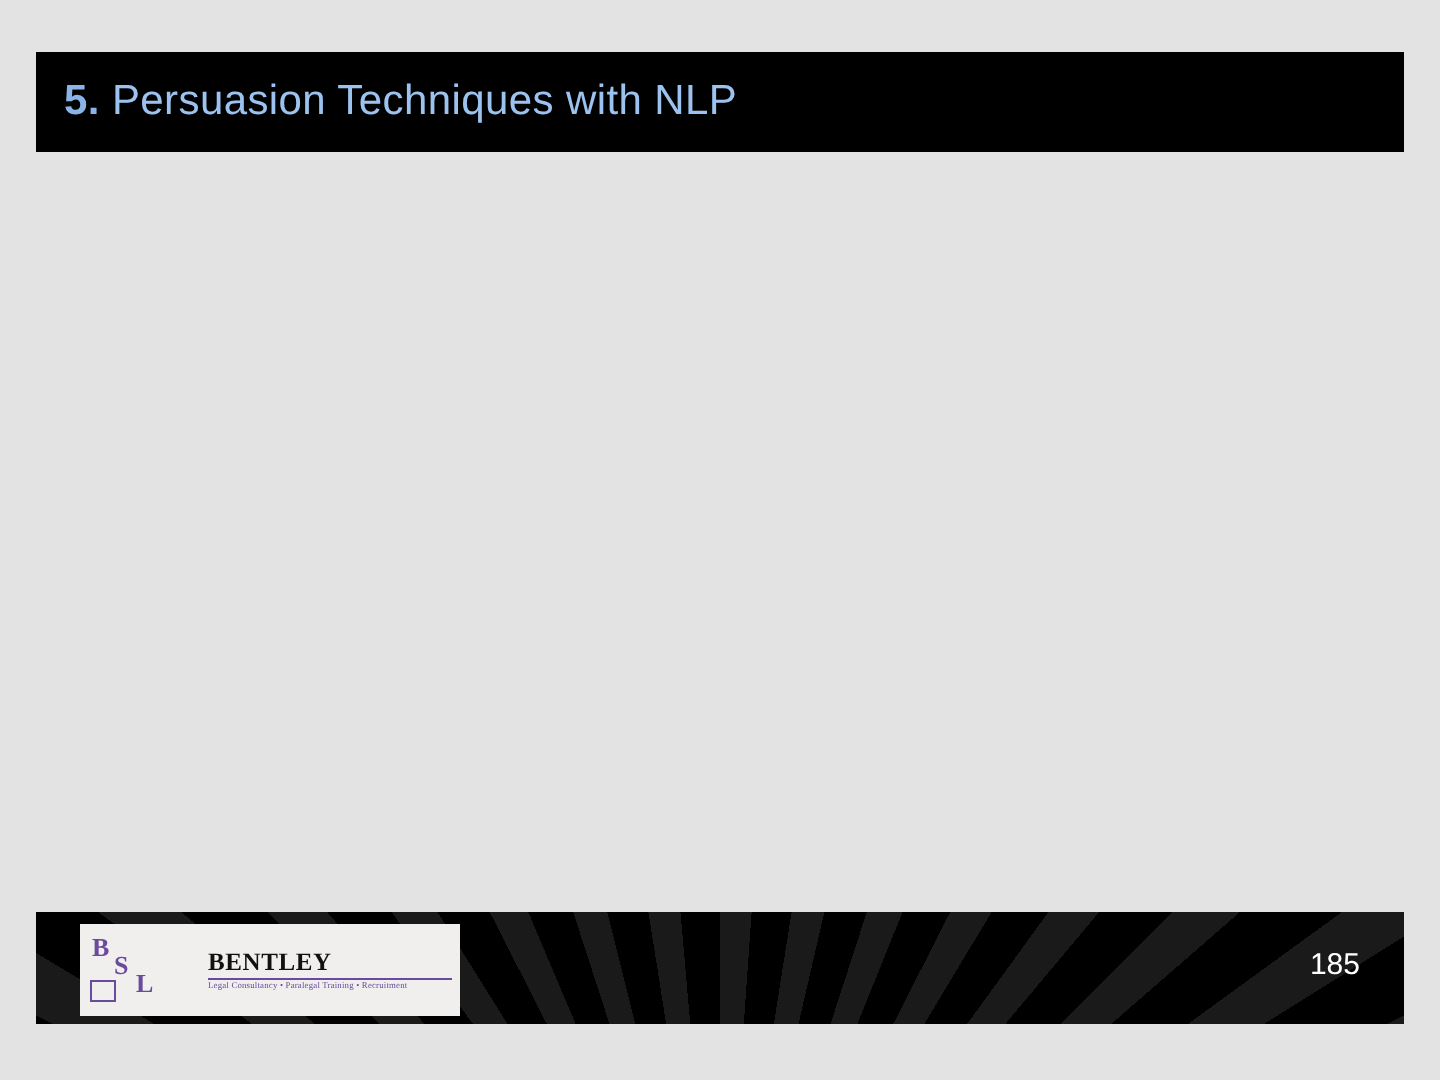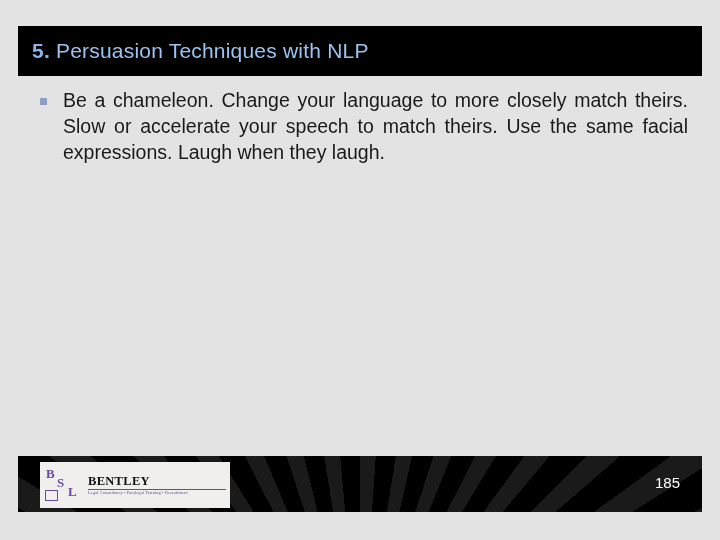--- a/index.html
+++ b/index.html
@@ -126,21 +126,21 @@
     position: absolute;
     left: 1px;
     top: 24px;
     width: 13px;
     height: 11px;
     border: 1px solid #6a4a9c;
     box-sizing: border-box;
   }
   .logo-words {
     flex: 1 1 auto;
-    margin-left: 6px;
+    margin-left: 22px;
     font-family: "Liberation Serif", serif;
     line-height: 1.0;
   }
   .logo-words .w {
     font-size: 12.5px;
     font-weight: bold;
     color: #111111;
     letter-spacing: 0.3px;
     display: block;
   }
@@ -167,26 +167,20 @@
 <div class="slide">
   <div class="slide-inner"></div>
 
   <div class="title-bar">
     <div class="title-text">
       <span class="title-num">5.</span>
       <span class="title-rest">Persuasion Techniques with NLP</span>
     </div>
   </div>
 
-  <div class="body-block">
-    <div class="bullet-row">
-      <span class="bullet-marker"></span>
-      <span class="bullet-text">Be a chameleon. Change your language to more closely match theirs. Slow or accelerate your speech to match theirs. Use the same facial expressions. Laugh when they laugh.</span>
-    </div>
-  </div>
 
   <div class="footer-bar">
     <div class="rays"></div>
 
     <div class="logo">
       <div class="logo-mark">
         <span class="lb">B</span>
         <span class="ls">S</span>
         <span class="ll">L</span>
         <span class="scales"></span>

